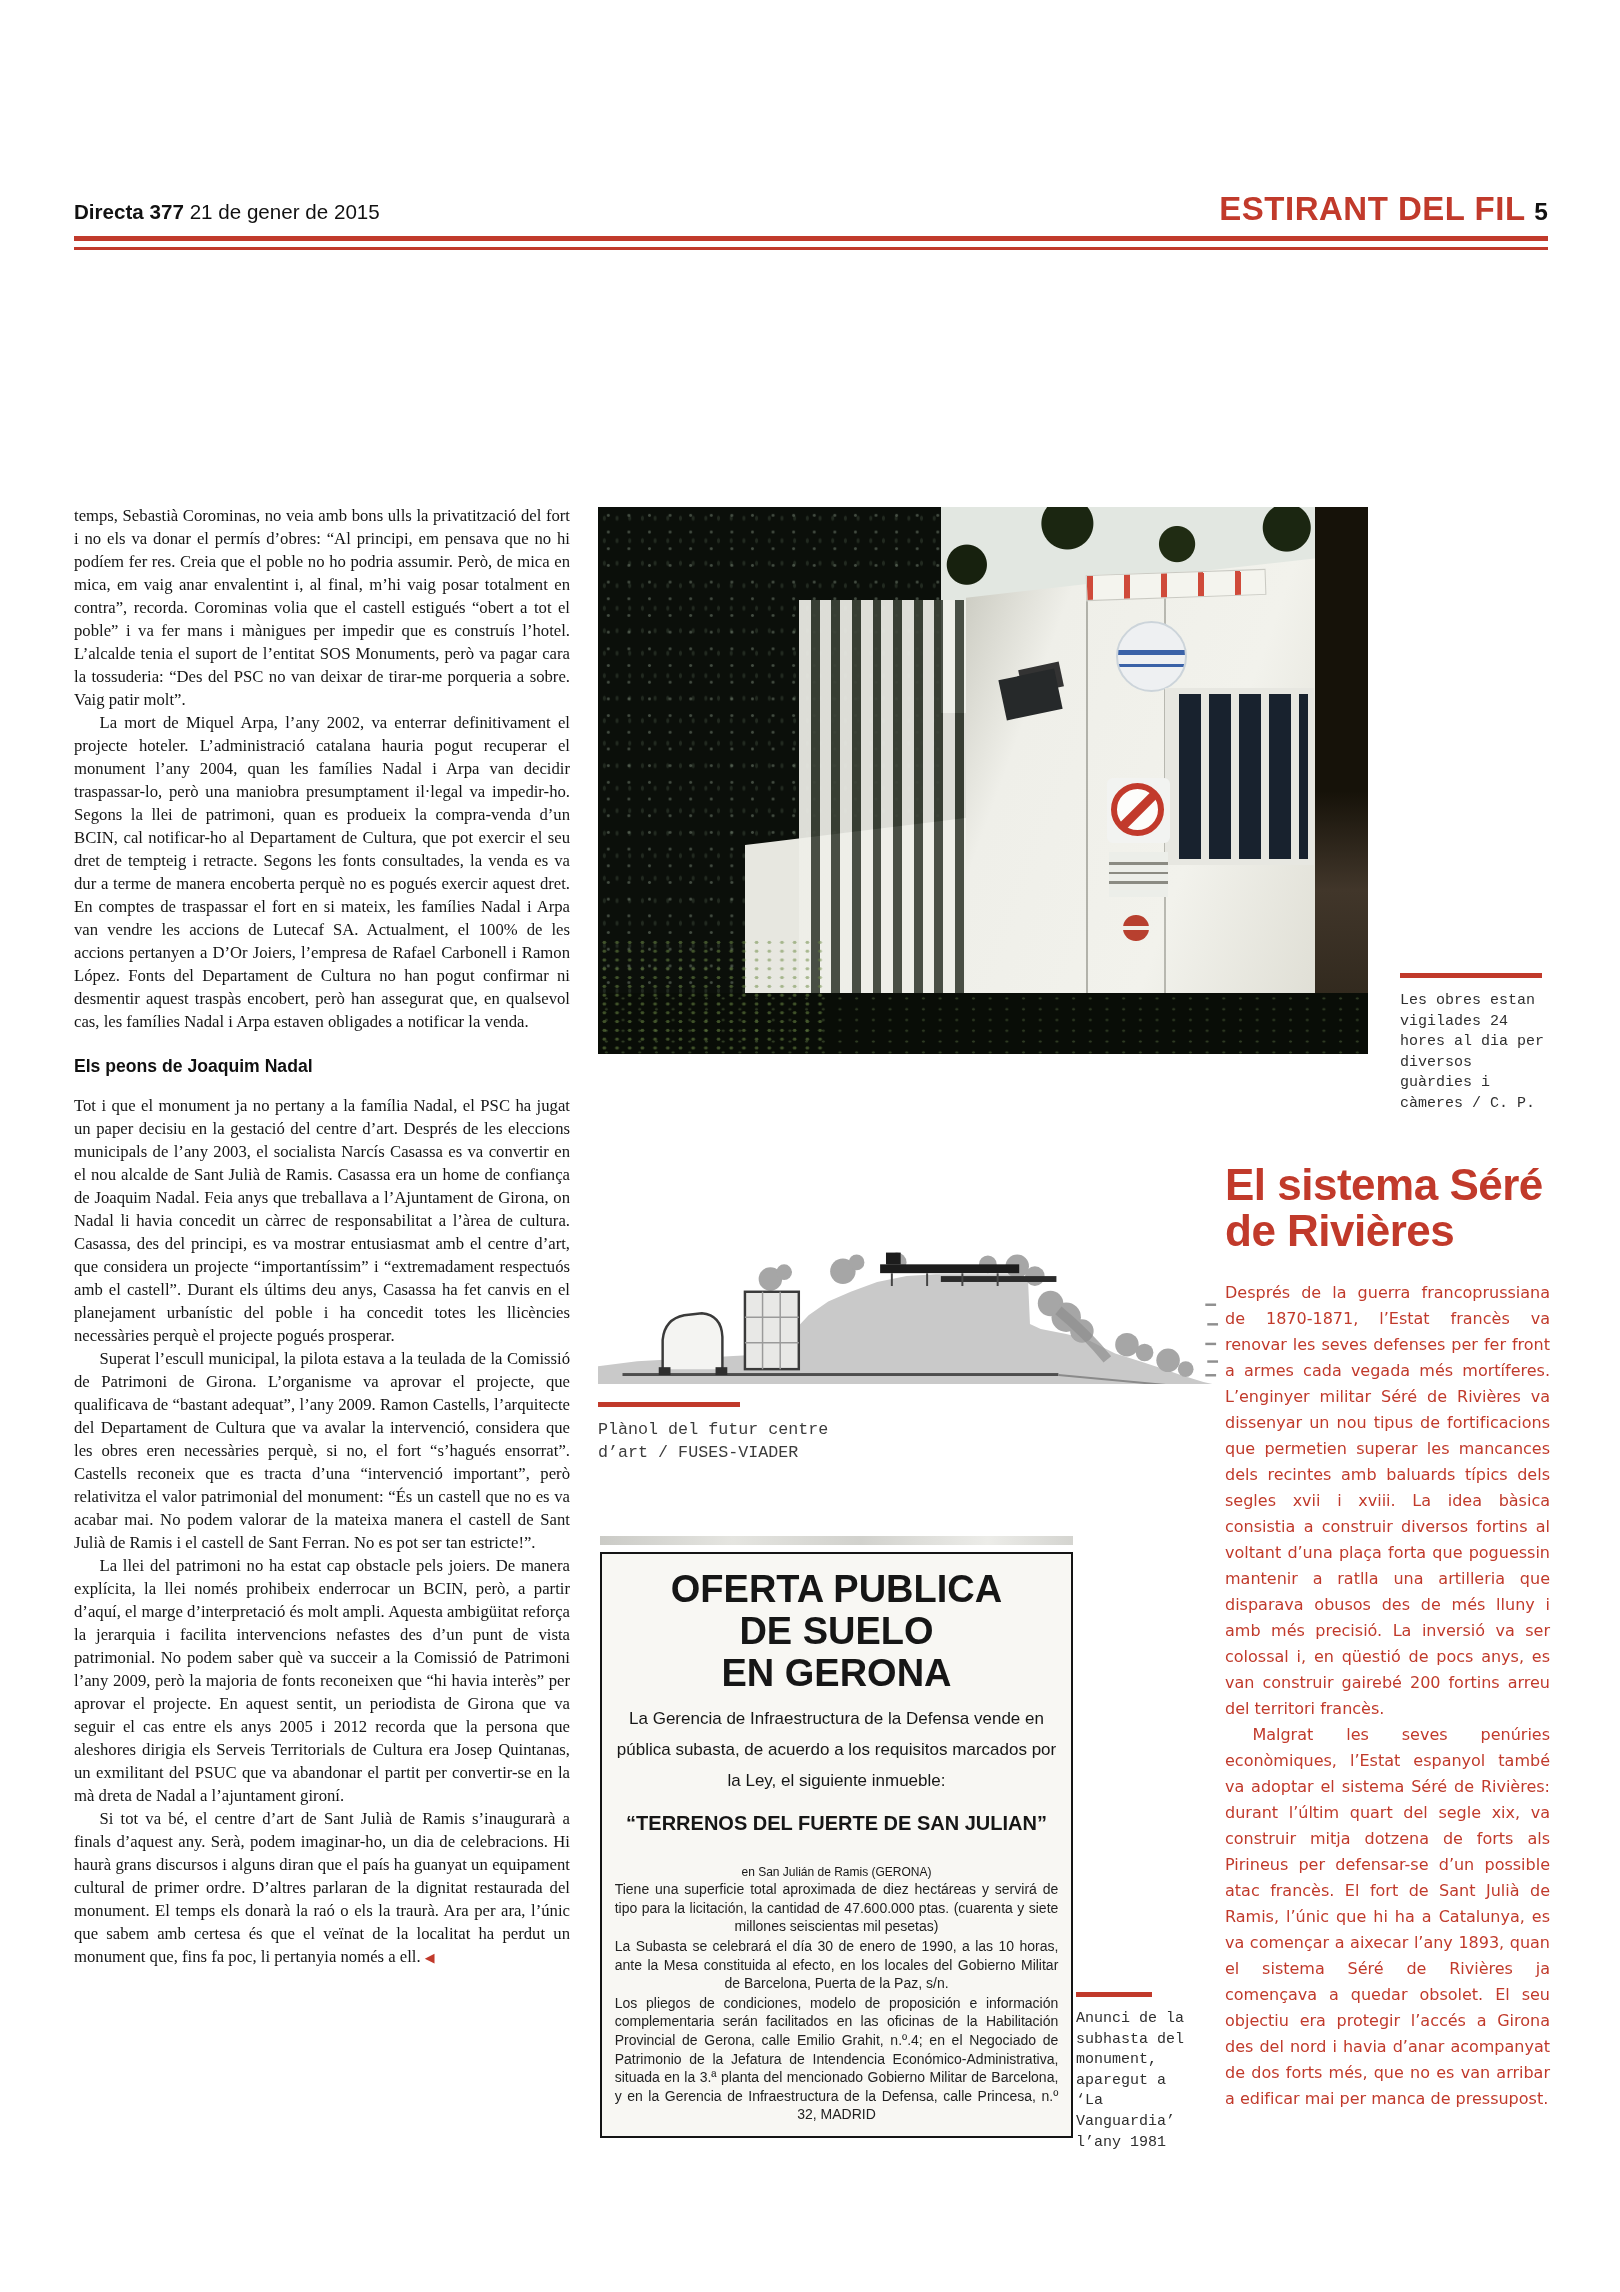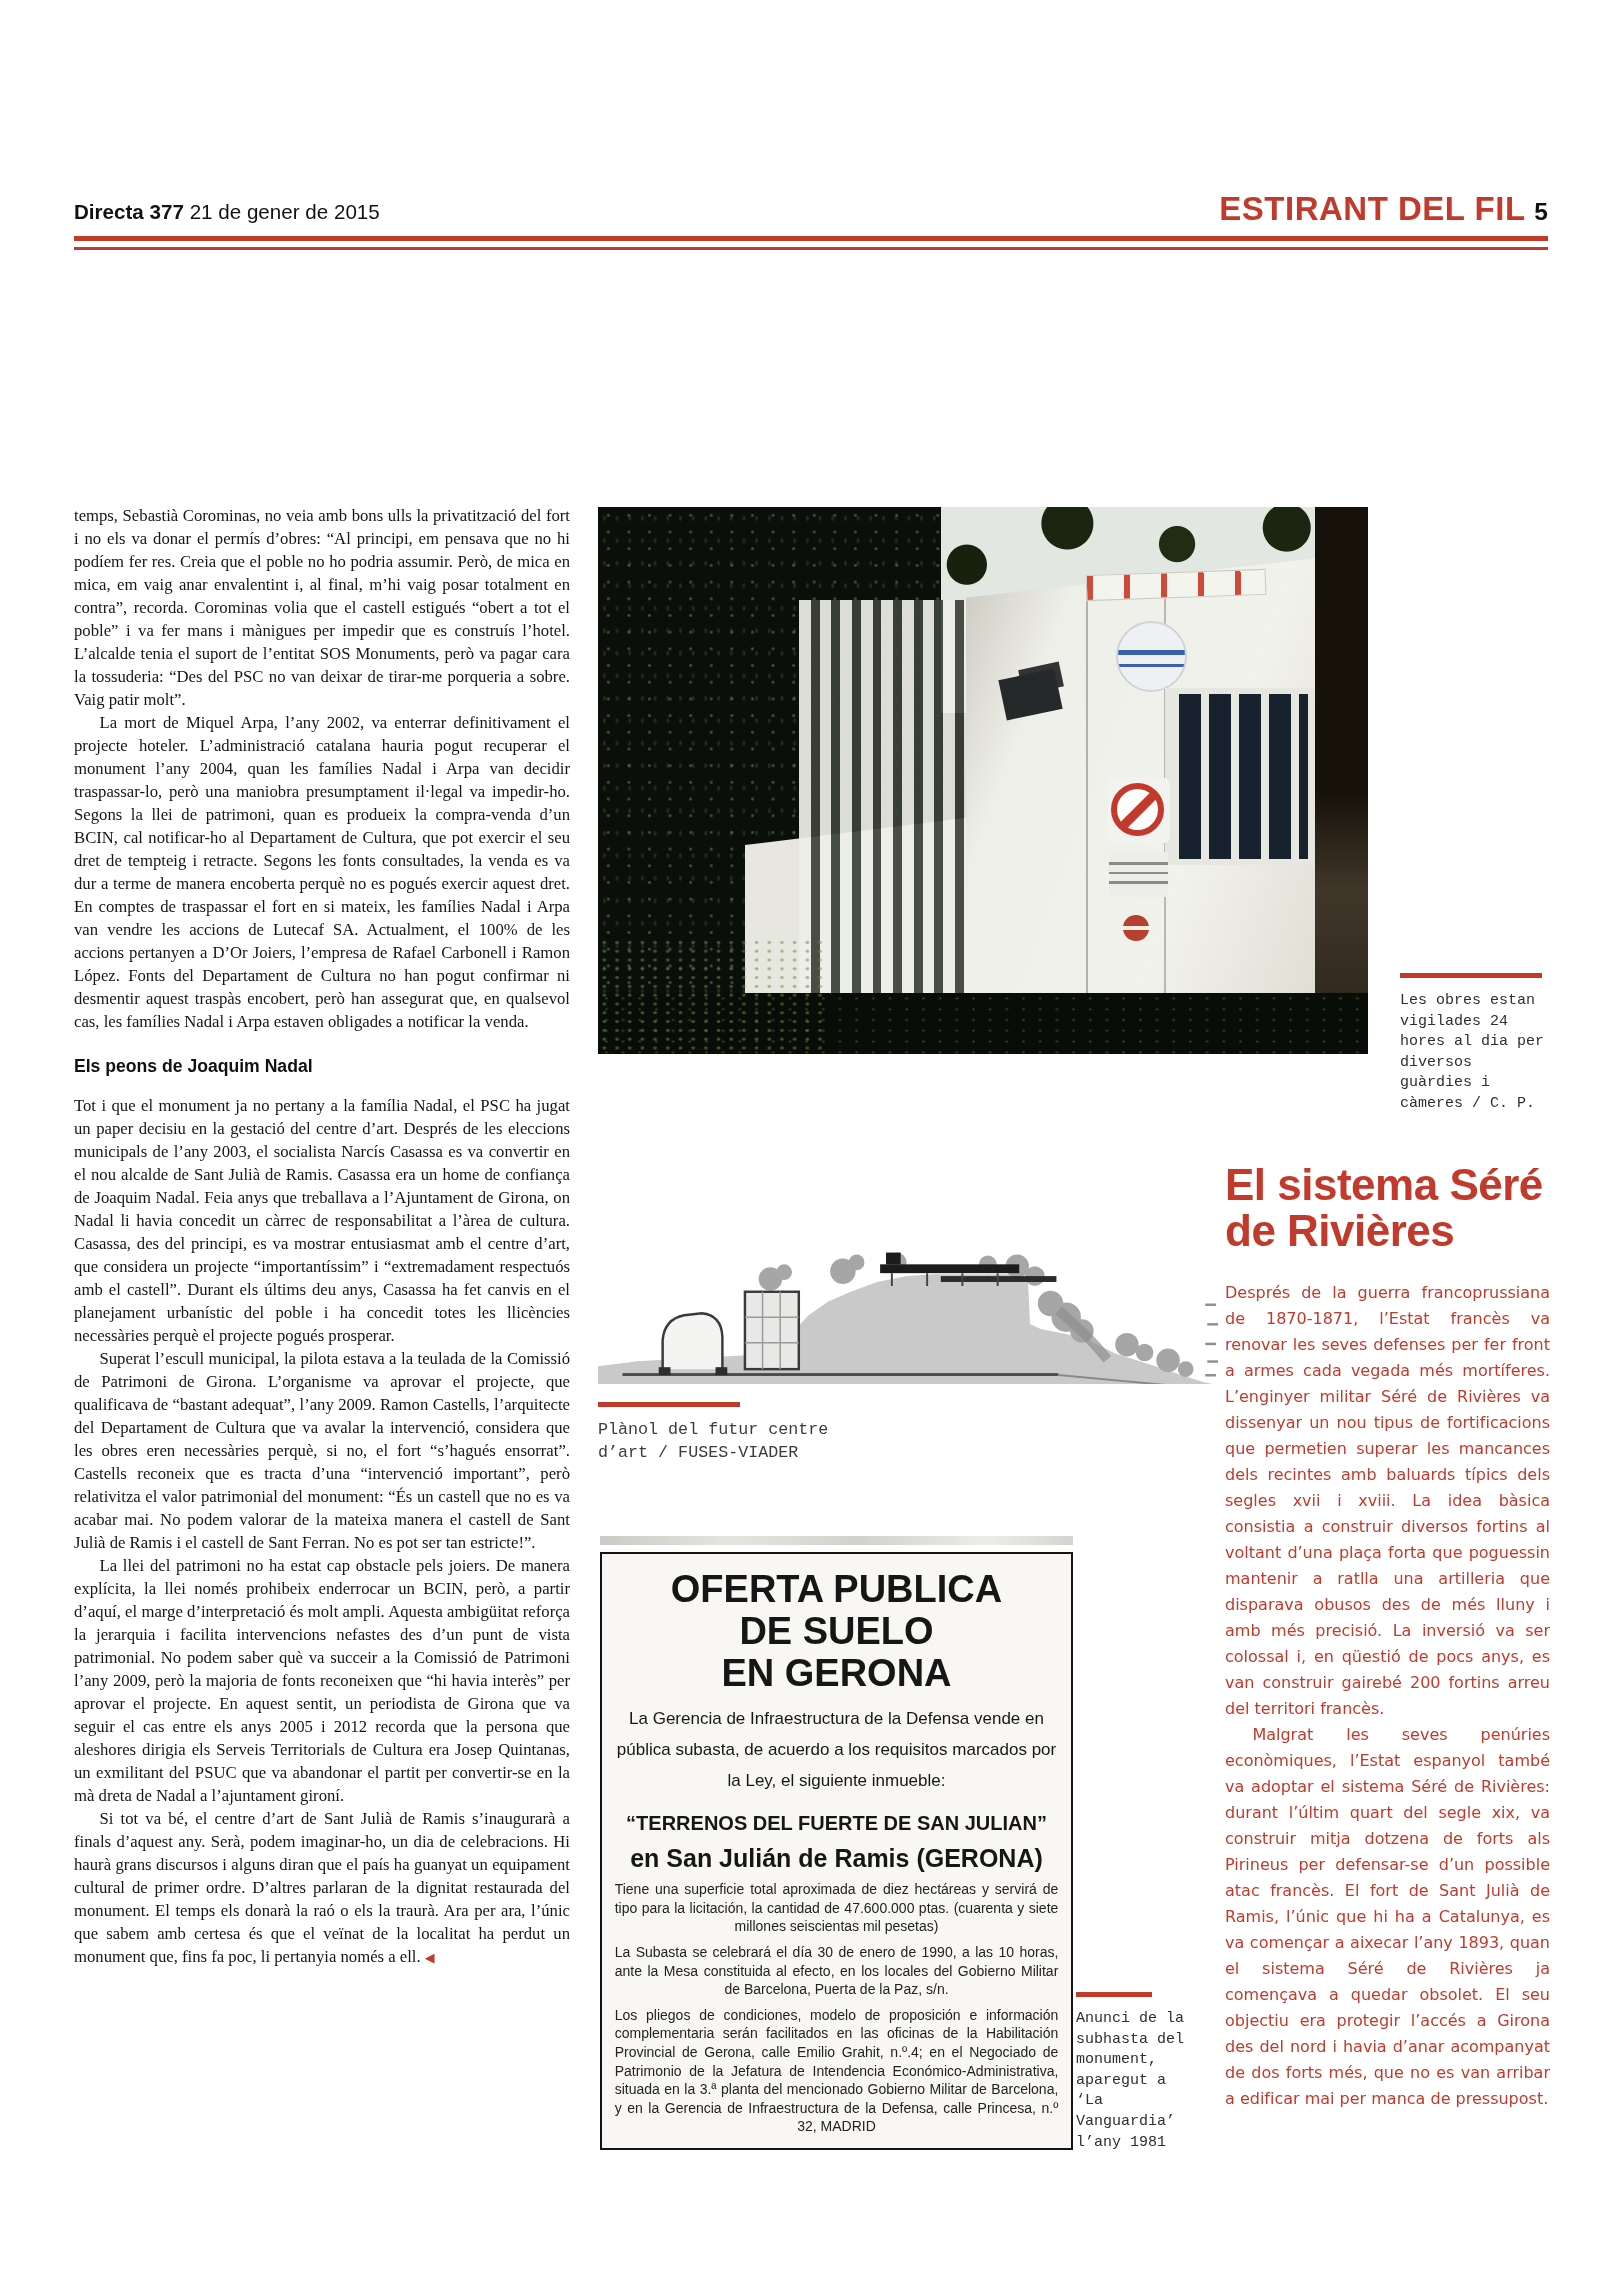--- a/index.html
+++ b/index.html
@@ -105,22 +105,22 @@
 
   
   .ad-smudge{ position:absolute; left:600px; top:1536px; width:473px; height:8.8px; opacity:.75;
     background:linear-gradient(90deg,#b9b9b3,#dcdcd6 28%,#c2c2bc 55%,#e6e6e1 82%,#c6c6c0); }
   .ad{ position:absolute; left:600px; top:1552px; width:473px; border:2.9px solid #141414;
        background:#f8f7f3; box-sizing:border-box; padding:13.7px 12.7px 11.8px;
        font-family:"Liberation Sans",sans-serif; color:#161616; text-align:center; }
   .ad-title{ font-size:38px; line-height:42px; font-weight:700; }
   .ad-intro{ margin-top:9.8px; font-size:17px; line-height:31px; }
   .ad-prop{ margin-top:11.8px; font-size:20px; line-height:30px; font-weight:700; }
-  .ad-loc{ margin-top:6px; font-size:25px; font-weight:700; }
-  .ad-body{ margin-top:7px; font-size:14px; line-height:18.6px; text-align:justify;
+  .ad-loc{ margin-top:27px; font-size:12px; font-weight:400; }
+  .ad-body{ margin-top:1px; font-size:14px; line-height:18.6px; text-align:justify;
             text-align-last:center; color:#222; }
 
   
   .sidebar{ position:absolute; left:1225px; top:1162px; width:325px; color:var(--accent); }
   .sb-head{ margin:0 0 25.5px 0; font-family:"Liberation Sans",sans-serif; font-weight:700;
             font-size:44px; line-height:46px; letter-spacing:-0.5px; }
   .sb-p{ margin:0; font-family:"DejaVu Sans",sans-serif; font-size:16px; line-height:26px;
          text-align:justify; }
   .sb-p.indent{ text-indent:27.4px; }
 </style>

